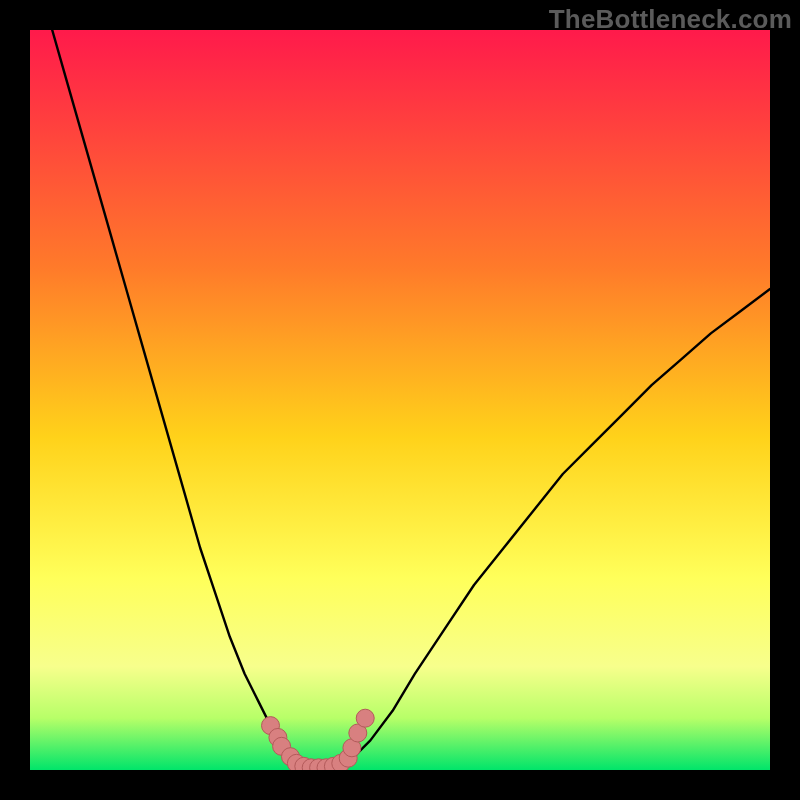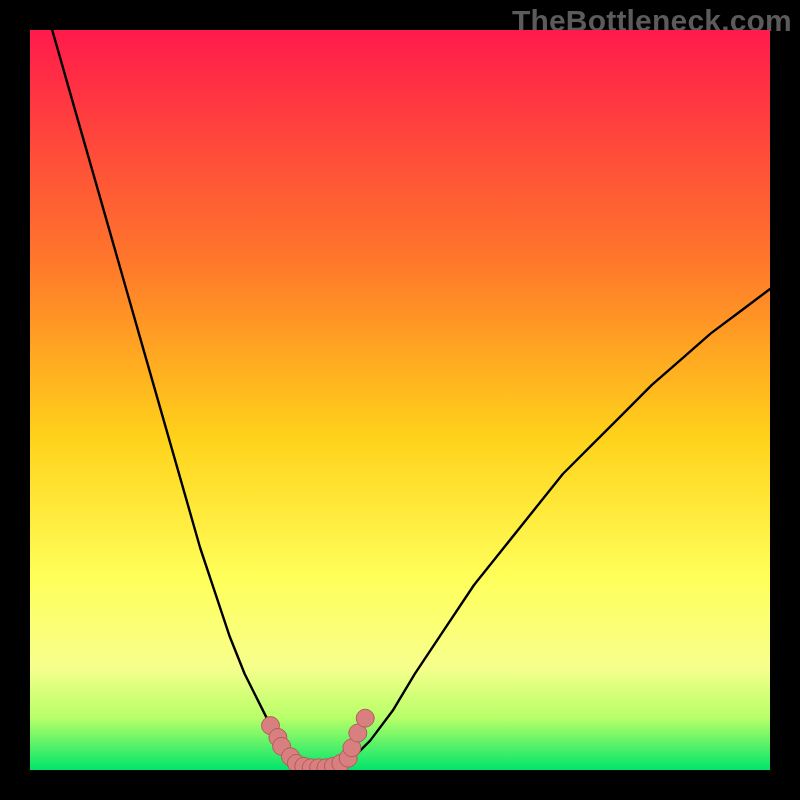--- a/index.html
+++ b/index.html
@@ -21,21 +21,21 @@
     position: absolute;
     left: 30px;
     top: 30px;
     width: 740px;
     height: 740px;
   }
   .watermark {
     position: absolute;
     right: 8px;
     top: 4px;
-    font-size: 30px;
+    font-size: 26px;
     font-weight: 600;
     color: #5b5b5b;
     letter-spacing: 0.2px;
   }
   svg {
     display: block;
   }
 </style>
 </head>
 <body>

